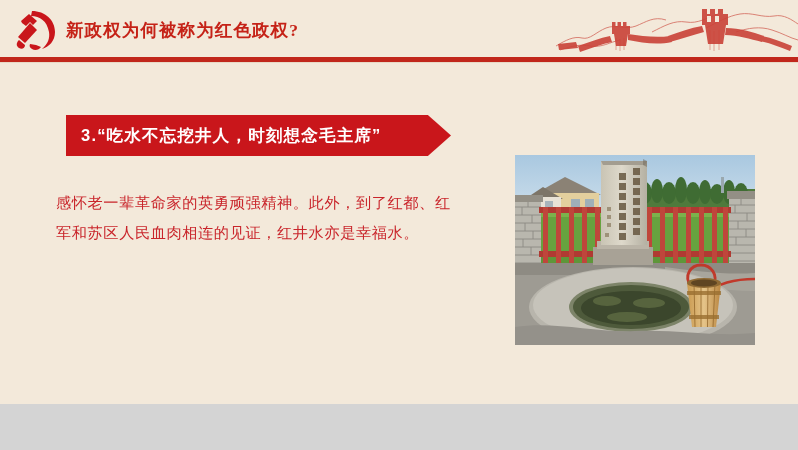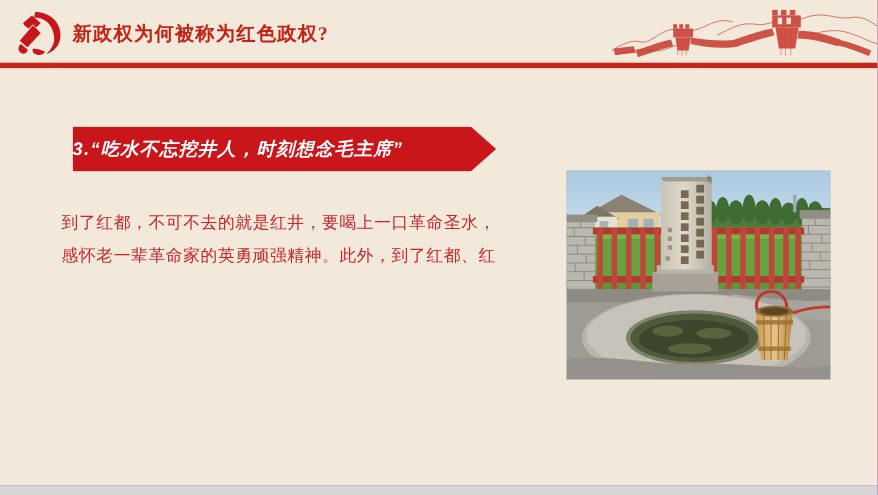--- a/index.html
+++ b/index.html
@@ -7,23 +7,23 @@
     padding: 0;
     background: #d4d4d4;
   }
   body {
     font-family: "Liberation Sans", "DejaVu Sans", sans-serif;
   }
 
   #slide {
     position: relative;
     width: 798px;
-    height: 450px;
+    height: 404px;
     overflow: hidden;
-    background: #a21caf;
+    background: #404040;
   }
 
   
   .canvas {
     position: absolute;
     left: 0;
     top: 0;
     width: 798px;
     height: 441px;
     background: #f3e9da;
@@ -99,24 +99,23 @@
     -webkit-clip-path: polygon(0 0, 94% 0, 100% 50%, 94% 100%, 0 100%);
     clip-path: polygon(0 0, 94% 0, 100% 50%, 94% 100%, 0 100%);
     display: flex;
     align-items: center;
   }
   .banner-text {
     color: #ffffff;
     font-size: 16.5px;
     font-weight: bold;
     letter-spacing: 1.2px;
-    padding-left: 0;
+    padding-left: 15px;
     white-space: nowrap;
     font-family: "Liberation Sans", "DejaVu Sans", sans-serif;
-    font-style: italic;
   }
 
   
   .body-text {
     position: absolute;
     left: 56px;
     top: 188px;
     width: 430px;
     color: #c9252b;
     font-size: 15.2px;
@@ -225,22 +224,22 @@
 
       <div class="header-rule"></div>
       <div class="header-rule-thin"></div>
     </div>
 
     <div class="banner">
       <span class="banner-text">3.“吃水不忘挖井人，时刻想念毛主席”</span>
     </div>
 
     <div class="body-text">
-      <p>到了红都，不可不去的就是红井，要喝上一口革命圣水，</p>
       <p>感怀老一辈革命家的英勇顽强精神。此外，到了红都、红</p>
+      <p>军和苏区人民血肉相连的见证，红井水亦是幸福水。</p>
     </div>
 
     <div class="photo">
       <svg viewBox="0 0 240 190" width="240" height="190" aria-hidden="true">
         <defs>
           <linearGradient id="sky" x1="0" y1="0" x2="0" y2="1">
             <stop offset="0%" stop-color="#a9c8e0"></stop>
             <stop offset="100%" stop-color="#cfe0ec"></stop>
           </linearGradient>
           <linearGradient id="stoneg" x1="0" y1="0" x2="1" y2="0">

